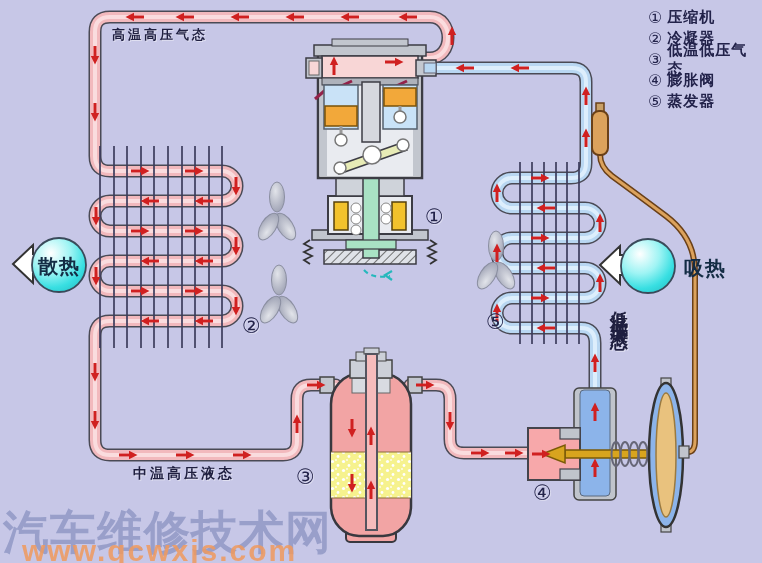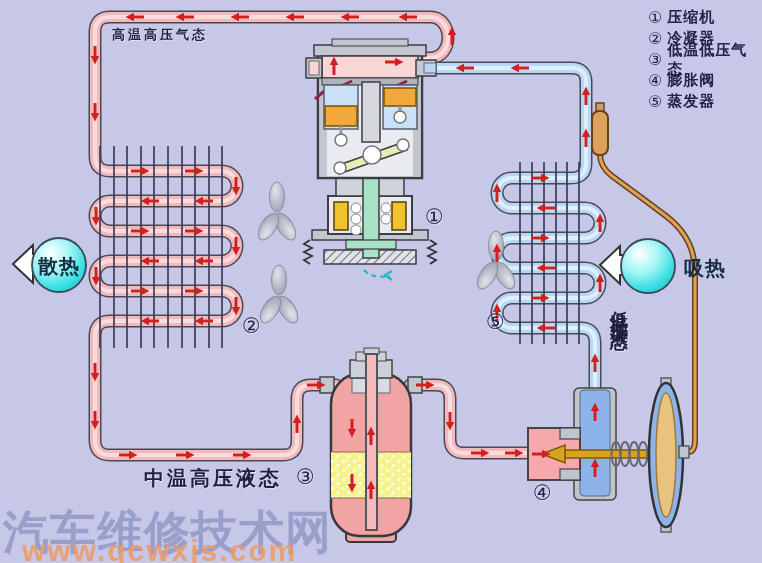--- a/index.html
+++ b/index.html
@@ -8,21 +8,21 @@
     background:#c7c7e7;
     font-family:"Liberation Sans","DejaVu Sans",sans-serif;
   }
   #stage svg{position:absolute;left:0;top:0;}
   .lbl{
     position:absolute;color:#1f1f40;font-weight:bold;white-space:nowrap;
     text-shadow:1px 1px 0 rgba(255,255,255,.45);
   }
   .lbl-high-gas{left:112px;top:26px;font-size:13px;letter-spacing:3px;}
   .lbl-low-gas{left:474px;top:43px;font-size:18px;letter-spacing:2px;}
-  .lbl-mid-liq{left:144px;top:465px;font-size:20px;letter-spacing:3px;}
+  .lbl-mid-liq{left:133px;top:465px;font-size:14px;letter-spacing:3px;}
   .lbl-low-liq{
     left:607px;top:297px;font-size:18px;letter-spacing:4px;
     writing-mode:vertical-rl;text-orientation:upright;
   }
   .marker{
     position:absolute;color:#23234a;font-size:21px;font-weight:normal;
     text-shadow:1px 1px 0 rgba(255,255,255,.4);
   }
   .m1{left:425px;top:205px;} .m2{left:242px;top:314px;}
   .m3{left:296px;top:465px;} .m4{left:533px;top:481px;}

